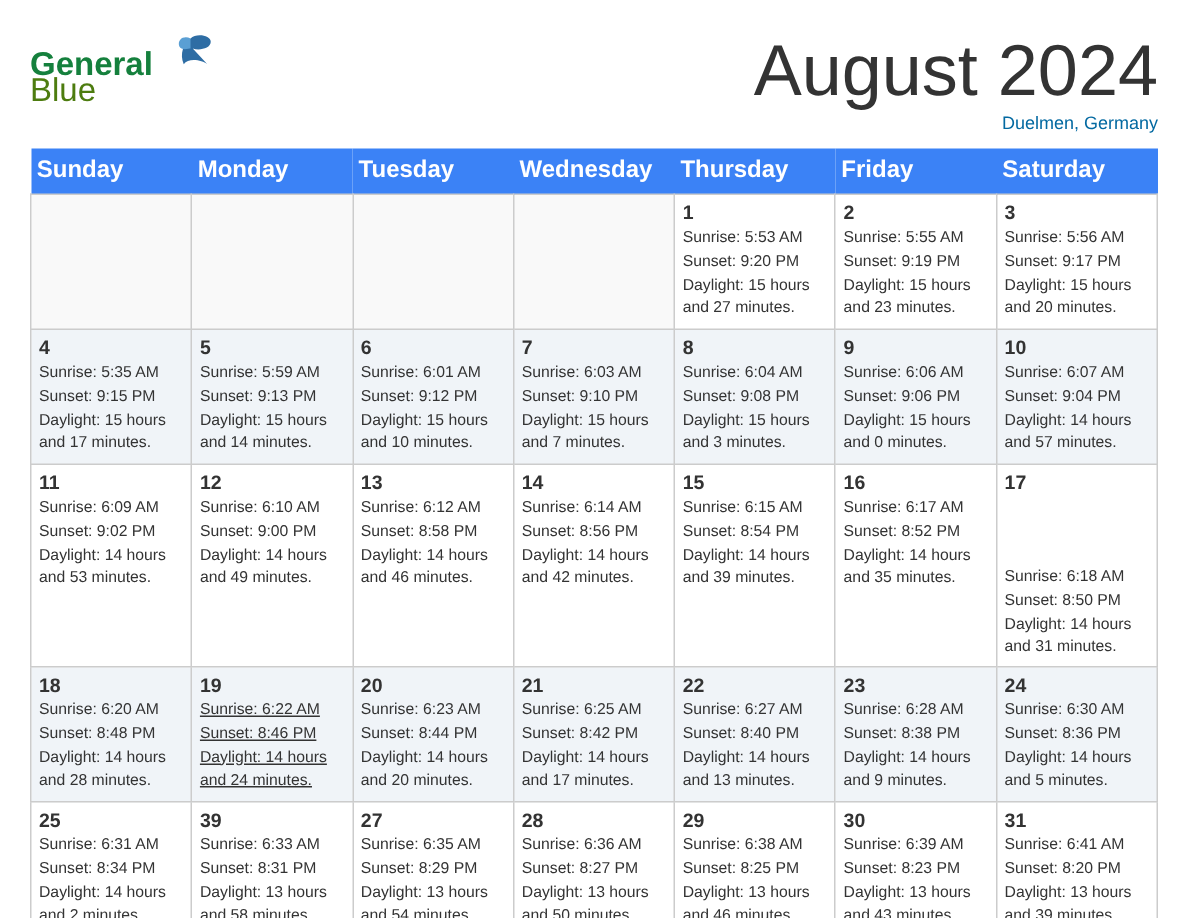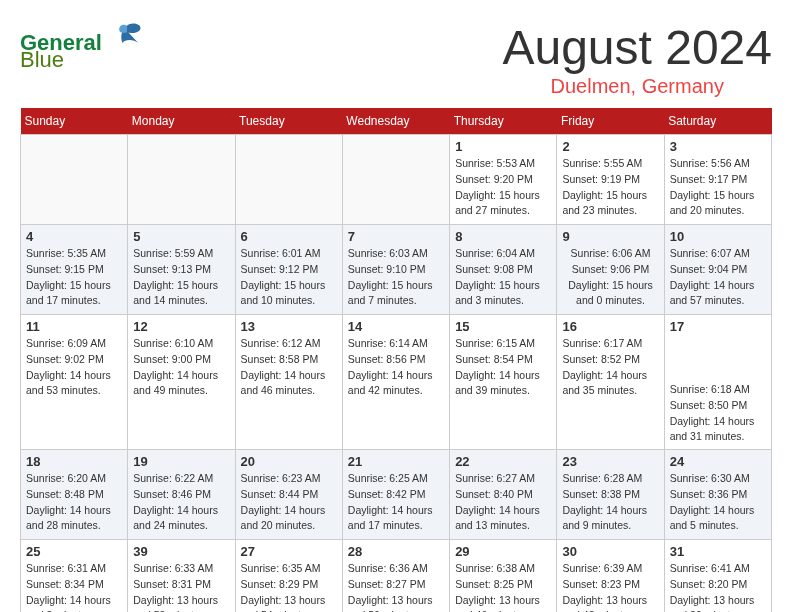--- a/index.html
+++ b/index.html
@@ -36,36 +36,35 @@
     }
     .title-block {
       text-align: right;
     }
     .month-title {
       font-size: 48px;
       font-weight: normal;
       color: #333;
     }
     .location {
-      font-size: 20px;
-      color: #ef4444;
-      text-align: center;
+      font-size: 12px;
+      color: #0369a1;
     }
     table {
       width: 100%;
       border-collapse: collapse;
       font-size: 11px;
     }
     thead tr th {
-      background-color: #b91c1c;
+      background-color: #3b82f6;
       color: #fff;
       padding: 6px 4px;
       text-align: left;
-      font-size: 12px;
-      font-weight: normal;
+      font-size: 16px;
+      font-weight: bold;
     }
     tbody tr td {
       border: 1px solid #ccc;
       vertical-align: top;
       padding: 4px 5px;
       height: 90px;
       width: calc(100%/7);
     }
     tbody tr td.empty {
       background: #f9f9f9;
@@ -184,21 +183,21 @@
         </td>
         <td>
           <span class="day-num">8</span>
           <div class="day-info" style="white-space: pre-line;">Sunrise: 6:04 AM
 Sunset: 9:08 PM
 Daylight: 15 hours
 and 3 minutes.</div>
         </td>
         <td>
           <span class="day-num">9</span>
-          <div class="day-info" style="white-space: pre-line; text-align: center;">Sunrise: 6:06 AM
+          <div class="day-info" style="white-space: pre-line;">Sunrise: 6:06 AM
 Sunset: 9:06 PM
 Daylight: 15 hours
 and 0 minutes.</div>
         </td>
         <td>
           <span class="day-num">10</span>
           <div class="day-info" style="white-space: pre-line;">Sunrise: 6:07 AM
 Sunset: 9:04 PM
 Daylight: 14 hours
 and 57 minutes.</div>
@@ -258,21 +257,21 @@
       <tr>
         <td>
           <span class="day-num">18</span>
           <div class="day-info" style="white-space: pre-line;">Sunrise: 6:20 AM
 Sunset: 8:48 PM
 Daylight: 14 hours
 and 28 minutes.</div>
         </td>
         <td>
           <span class="day-num">19</span>
-          <div class="day-info" style="white-space: pre-line;">Sunrise: 6:22 AM
+          <div class="day-info" style="white-space: pre-line; text-decoration: underline;">Sunrise: 6:22 AM
 Sunset: 8:46 PM
 Daylight: 14 hours
 and 24 minutes.</div>
         </td>
         <td>
           <span class="day-num">20</span>
           <div class="day-info" style="white-space: pre-line;">Sunrise: 6:23 AM
 Sunset: 8:44 PM
 Daylight: 14 hours
 and 20 minutes.</div>

